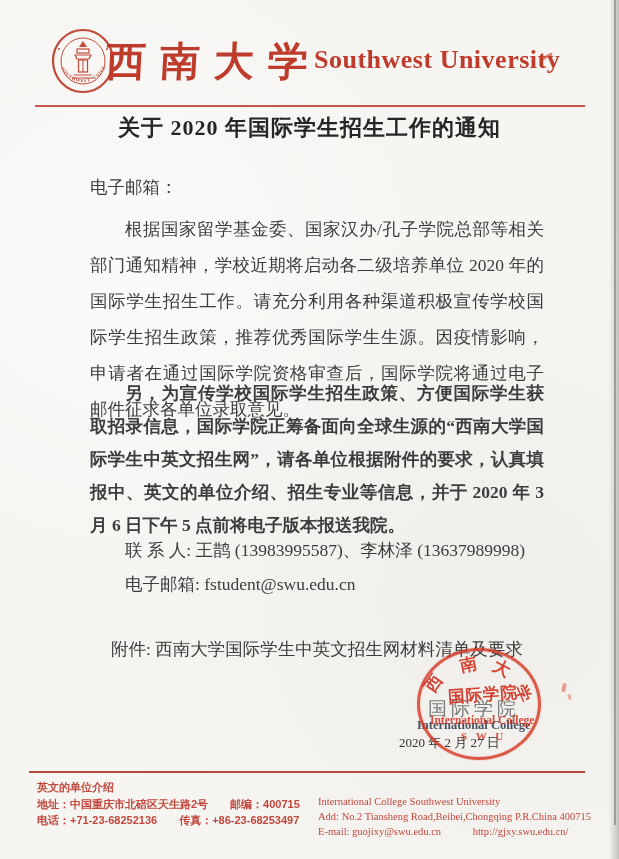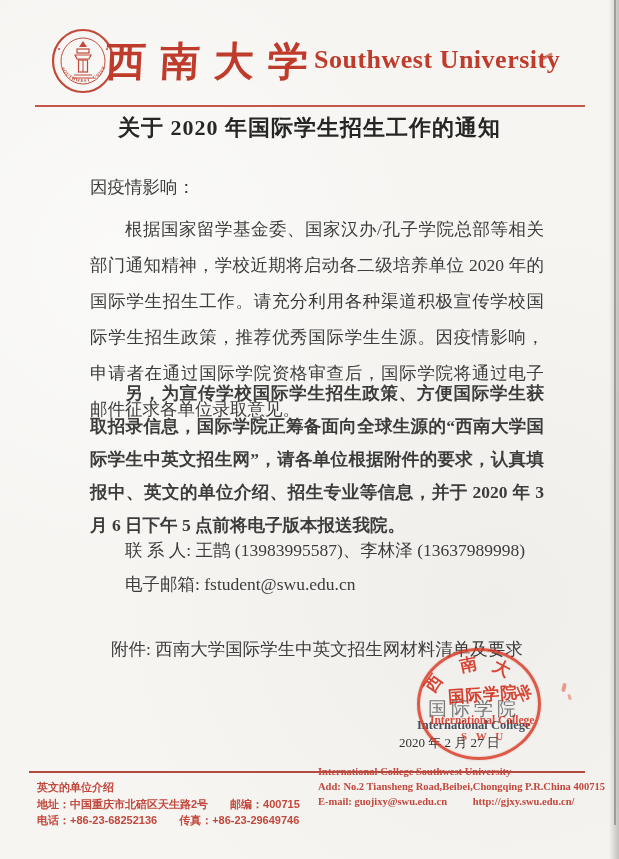--- a/index.html
+++ b/index.html
@@ -116,23 +116,23 @@
     position:absolute; left:29px; top:771px; width:556px; height:2px;
     background:#b24a40;
   }
   .footer-left{
     position:absolute; left:37px; top:779px; width:270px;
     font-family:"Liberation Sans","DejaVu Sans",sans-serif;
     font-size:11px; font-weight:bold; color:#c2473c; line-height:16.5px;
     white-space:nowrap;
   }
   .footer-right{
-    position:absolute; left:318px; top:764px; width:286px;
+    position:absolute; left:318px; top:794px; width:286px;
     font-family:"Liberation Serif","DejaVu Serif",serif;
-    font-size:10.5px; font-weight:bold; color:#c2473c; line-height:15px;
+    font-size:10.5px; font-weight:normal; color:#c2473c; line-height:15px;
     white-space:nowrap;
   }
   .footer-right .cols span{ display:inline-block; }
   .footer-right .cols .c1{ width:152px; }
 </style>
 </head>
 <body>
 
 <div class="page">
 
@@ -159,21 +159,21 @@
         <circle cx="57" cy="22" r="1" fill="#c24a3a"></circle>
     </svg>
   </div>
   <div class="uni-cn">西南大学</div>
   <div class="uni-en">Southwest University</div>
   <div class="header-rule"></div>
   <div class="header-artifact"></div>
 
   <div class="doc-title">关于 2020 年国际学生招生工作的通知</div>
 
-  <div class="body-text salutation">因疫情影响：</div>
+  <div class="body-text salutation">电子邮箱：</div>
   <div class="body-text para para1">根据国家留学基金委、国家汉办/孔子学院总部等相关部门通知精神，学校近期将启动各二级培养单位 2020 年的国际学生招生工作。请充分利用各种渠道积极宣传学校国际学生招生政策，推荐优秀国际学生生源。因疫情影响，申请者在通过国际学院资格审查后，国际学院将通过电子邮件征求各单位录取意见。</div>
   <div class="body-text para para2">另，为宣传学校国际学生招生政策、方便国际学生获取招录信息，国际学院正筹备面向全球生源的“西南大学国际学生中英文招生网”，请各单位根据附件的要求，认真填报中、英文的单位介绍、招生专业等信息，并于 2020 年 3 月 6 日下午 5 点前将电子版本报送我院。</div>
   <div class="body-text contact-line">联 系 人: 王鹊 (13983995587)、李林泽 (13637989998)</div>
   <div class="body-text email-line">电子邮箱: fstudent@swu.edu.cn</div>
   <div class="body-text attachment-line">附件: 西南大学国际学生中英文招生网材料清单及要求</div>
 
   <div class="printed-unit-cn">国际学院</div>
   <div class="printed-unit-en">International College</div>
   <div class="doc-date">2020 年 2 月 27 日</div>
 
@@ -187,21 +187,21 @@
     <span class="stamp-center-en">International College</span>
     <span class="stamp-center-abbr">S W U</span>
   </div>
   <div class="stamp-speck1"></div>
   <div class="stamp-speck2"></div>
 
   <div class="footer-rule"></div>
   <div class="footer-left">
     <div>英文的单位介绍</div>
     <div>地址：中国重庆市北碚区天生路2号　　邮编：400715</div>
-    <div>电话：+86-23-68252136　　传真：+86-23-29649746</div>
+    <div>电话：+71-23-68252136　　传真：+86-23-68253497</div>
   </div>
   <div class="footer-right">
     <div>International College Southwest University</div>
     <div>Add: No.2 Tiansheng Road,Beibei,Chongqing P.R.China  400715</div>
     <div class="cols">
       <span class="c1">E-mail: guojixy@swu.edu.cn</span>
       <span class="c2">http://gjxy.swu.edu.cn/</span>
     </div>
   </div>
 

